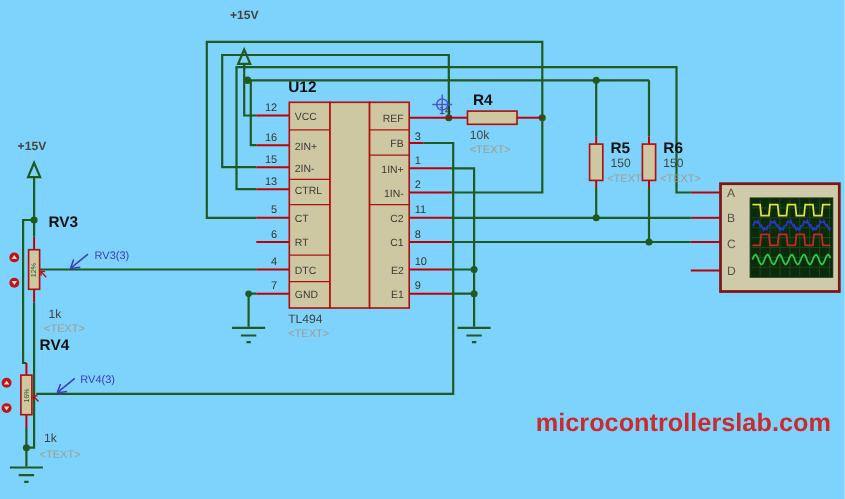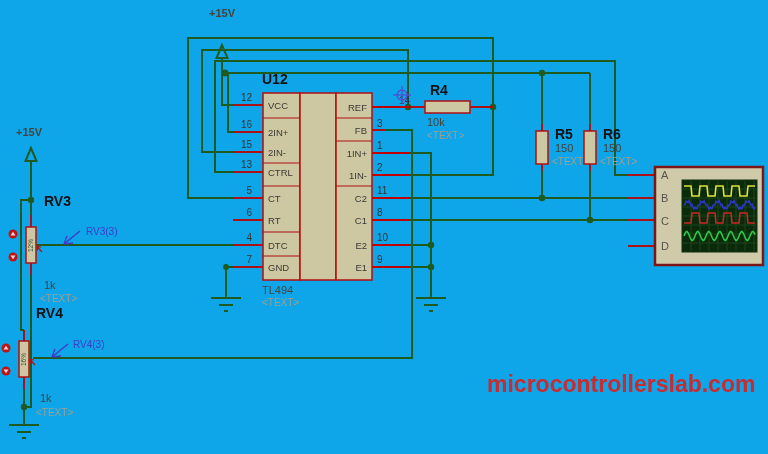--- a/index.html
+++ b/index.html
@@ -1,17 +1,17 @@
 <!DOCTYPE html>
 <html><head>
 <meta charset="utf-8">
 <style>
   html,body{margin:0;padding:0;}
   body{font-family:"Liberation Sans", sans-serif;}
-  .stage{position:relative;width:768px;height:454px;background:#0ea5e9;overflow:hidden;}
+  .stage{position:relative;width:768px;height:454px;background:#7dd3fc;overflow:hidden;}
   svg{position:absolute;left:0;top:0;}
   text{font-family:"Liberation Sans", sans-serif;}
   .pinlabel{font-size:9.5px;fill:#3a3a35;}
   .pinnum{font-size:10px;fill:#33332e;}
   .ref{font-size:14px;font-weight:bold;fill:#111;}
   .val{font-size:11px;fill:#44443e;}
   .ph{font-size:10px;fill:#a09e8e;}
   .bluelbl{font-size:10px;fill:#3c3cc8;}
   .chan{font-size:11px;fill:#55544c;}
   .watermark{font-size:23px;font-weight:bold;fill:#cb2b2f;}

